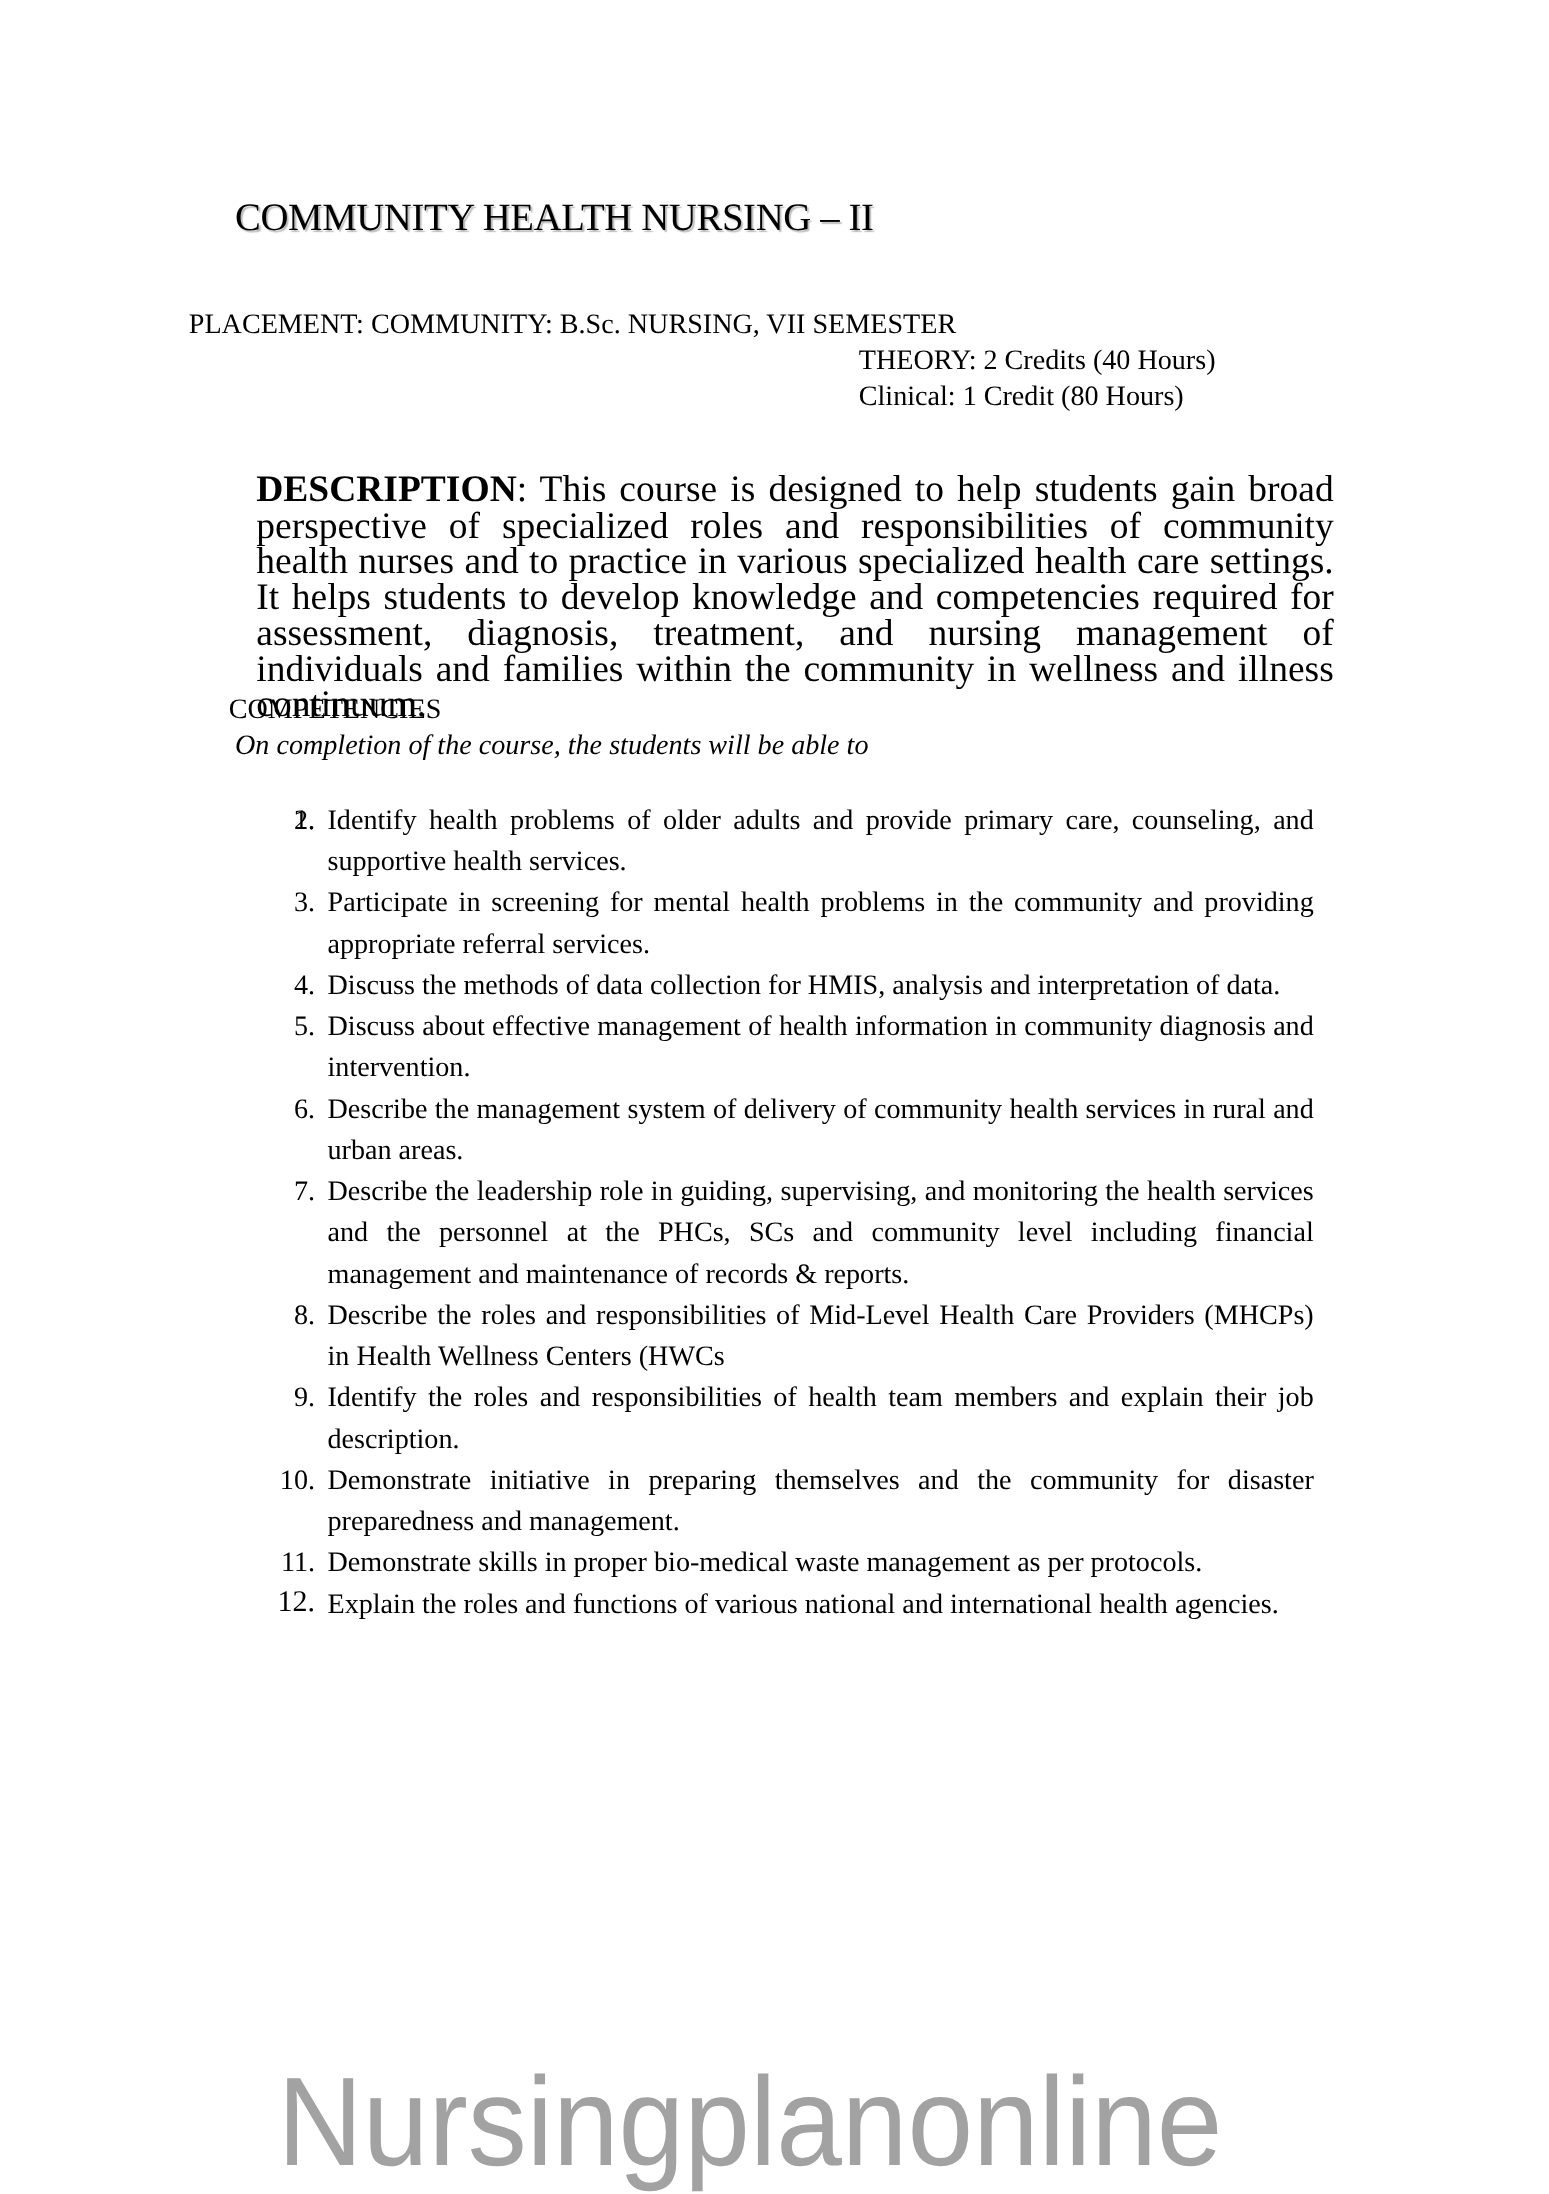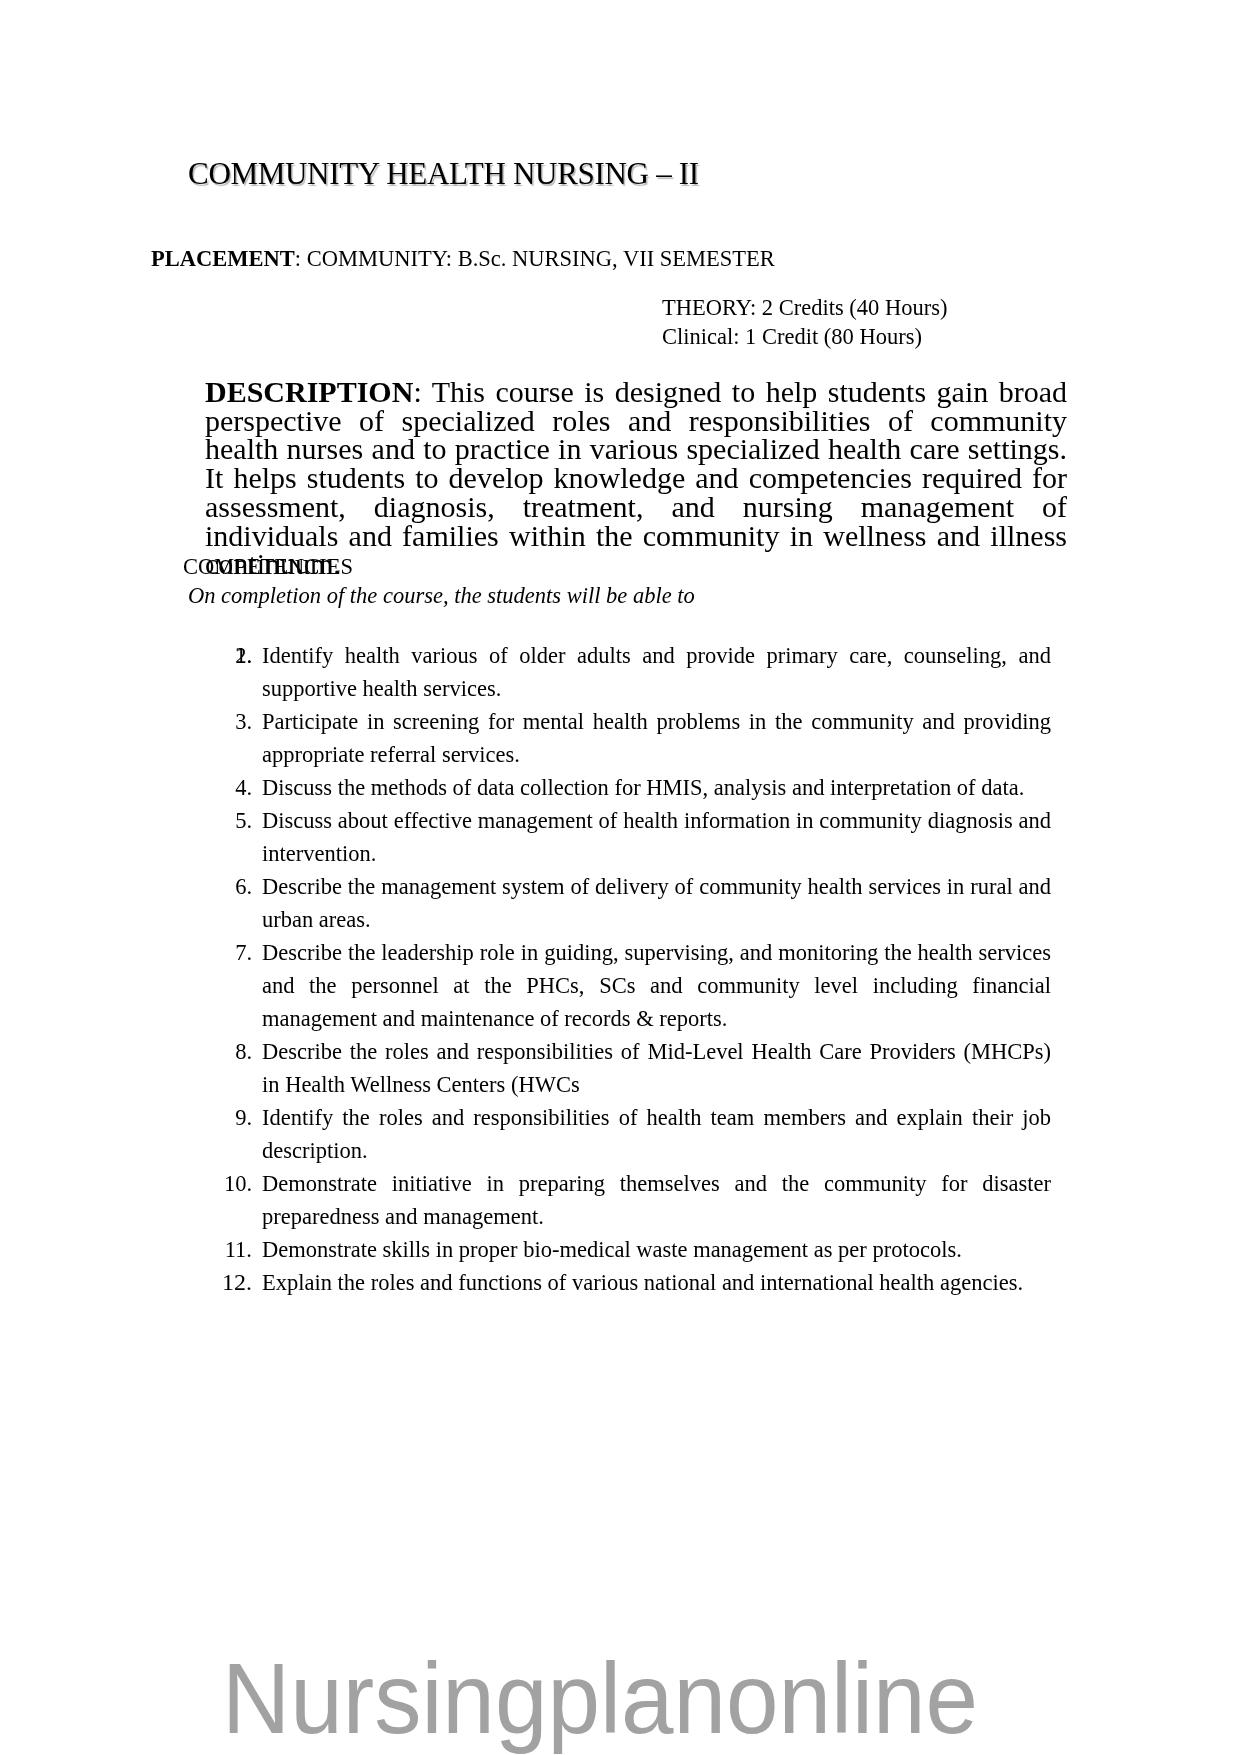--- a/index.html
+++ b/index.html
@@ -33,29 +33,28 @@
       margin: 0;
     }
     .placement {
       position: absolute;
       left: 151px;
       top: 244px;
       font-size: 22.5px;
       line-height: 29px;
       white-space: nowrap;
     }
-    .placement .lbl { font-weight: bold; }
+    .placement .lbl { font-weight: normal; }
     .credits {
       position: absolute;
-      left: 662px;
+      left: 687px;
       top: 273px;
       font-size: 22.5px;
       line-height: 29px;
       white-space: nowrap;
-      margin-top: 20px;
     }
     .description {
       position: absolute;
       left: 189px;
       top: 362px;
       width: 862px;
       font-size: 30px;
       line-height: 28.7px;
       text-align: justify;
       margin: 16px;
@@ -136,21 +135,21 @@
 
   <p class="description">
     <span class="lbl">DESCRIPTION</span><span>: </span><span>This course is designed to help students gain broad perspective of specialized roles and responsibilities of community health nurses and to practice in various specialized health care settings. It helps students to develop knowledge and competencies required for assessment, diagnosis, treatment, and nursing management of individuals and families within the community in wellness and illness continuum.</span>
   </p>
 
   <h2 class="comp-heading">COMPETENCIES</h2>
   <p class="comp-intro">On completion of the course, the students will be able to</p>
 
   <ol class="comp-list">
     <li><span class="num">1.</span></li>
-    <li><span class="num">2.</span><span>Identify health various of older adults and provide primary care, counseling, and supportive health services.</span></li>
+    <li><span class="num">2.</span><span>Identify health problems of older adults and provide primary care, counseling, and supportive health services.</span></li>
     <li><span class="num">3.</span><span>Participate in screening for mental health problems in the community and providing appropriate referral services.</span></li>
     <li><span class="num">4.</span><span>Discuss the methods of data collection for HMIS, analysis and interpretation of data.</span></li>
     <li><span class="num">5.</span><span>Discuss about effective management of health information in community diagnosis and intervention.</span></li>
     <li><span class="num">6.</span><span>Describe the management system of delivery of community health services in rural and urban areas.</span></li>
     <li><span class="num">7.</span><span>Describe the leadership role in guiding, supervising, and monitoring the health services and the personnel at the PHCs, SCs and community level including financial management and maintenance of records &amp; reports.</span></li>
     <li><span class="num">8.</span><span>Describe the roles and responsibilities of Mid-Level Health Care Providers (MHCPs) in Health Wellness Centers (HWCs</span></li>
     <li><span class="num">9.</span><span>Identify the roles and responsibilities of health team members and explain their job description.</span></li>
     <li><span class="num">10.</span><span>Demonstrate initiative in preparing themselves and the community for disaster preparedness and management.</span></li>
     <li class="nojust"><span class="num">11.</span><span>Demonstrate skills in proper bio-medical waste management as per protocols.</span></li>
     <li class="nojust big"><span class="num">12.</span><span>Explain the roles and functions of various national and international health agencies.</span></li>

